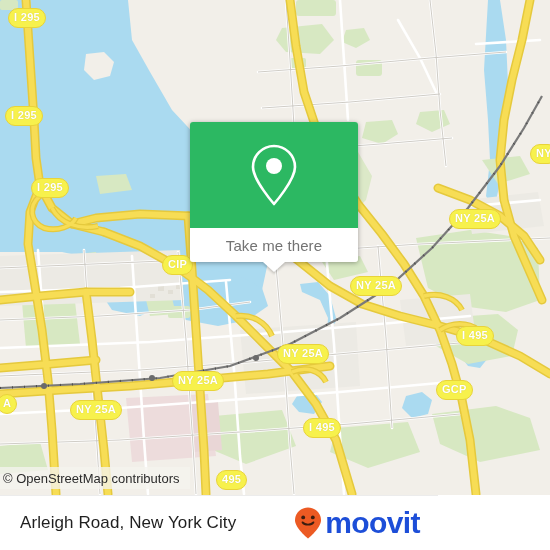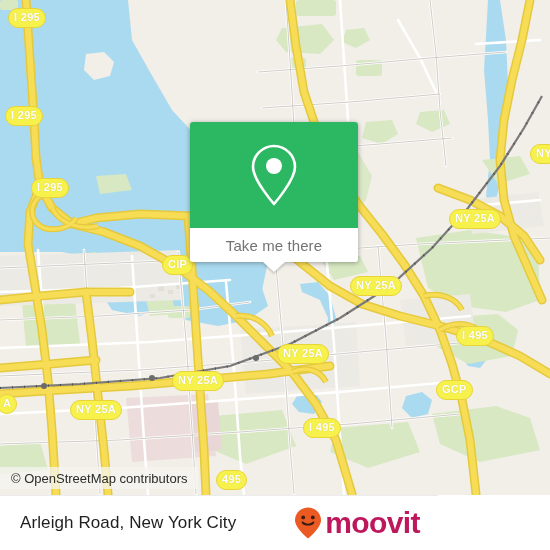--- a/index.html
+++ b/index.html
@@ -92,21 +92,21 @@
   }
 
   
   #attribution {
     position: absolute;
     left: 0;
     top: 467px;
     height: 22px;
     display: flex;
     align-items: center;
-    padding-left: 11px;
+    padding-left: 3px;
     font-size: 13px;
     color: #2b2b2b;
     background: rgba(245,243,238,0.78);
     padding-right: 10px;
     z-index: 30;
   }
 
   
   #footer {
     position: absolute;
@@ -128,21 +128,21 @@
     letter-spacing: 0.1px;
   }
   #brand {
     display: flex;
     align-items: center;
     gap: 2px;
   }
   #brand-wordmark {
     font-size: 30px;
     font-weight: bold;
-    color: #be185d;
+    color: #1d4ed8;
     letter-spacing: -0.6px;
     line-height: 1;
   }
 </style>
 </head>
 <body>
 
 <div id="app">
 
   <div id="map">

